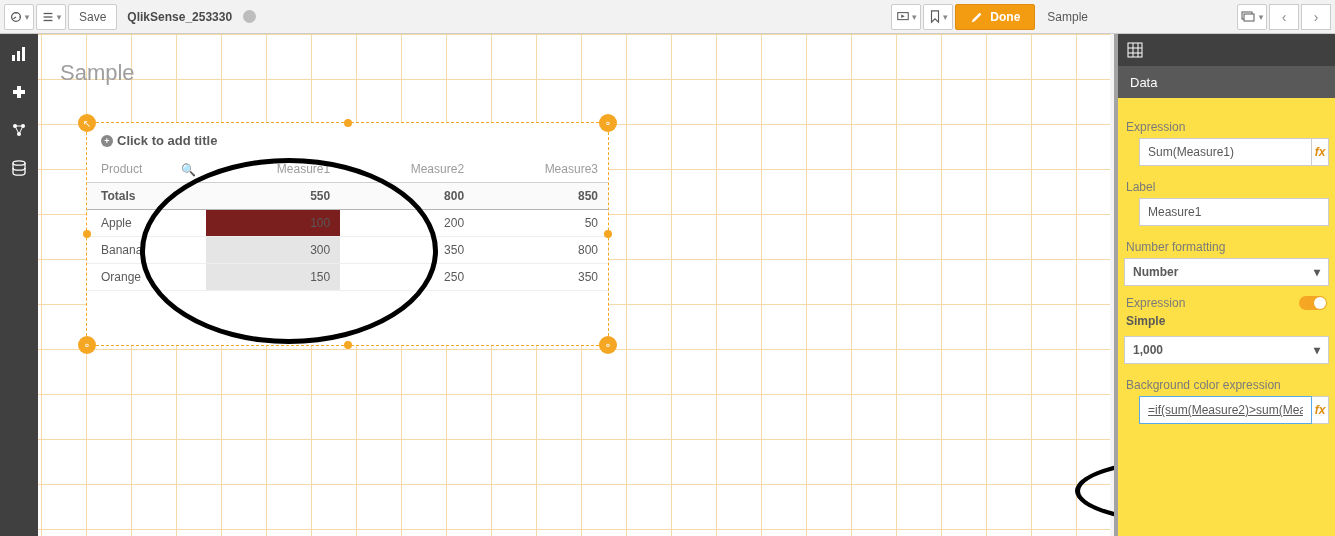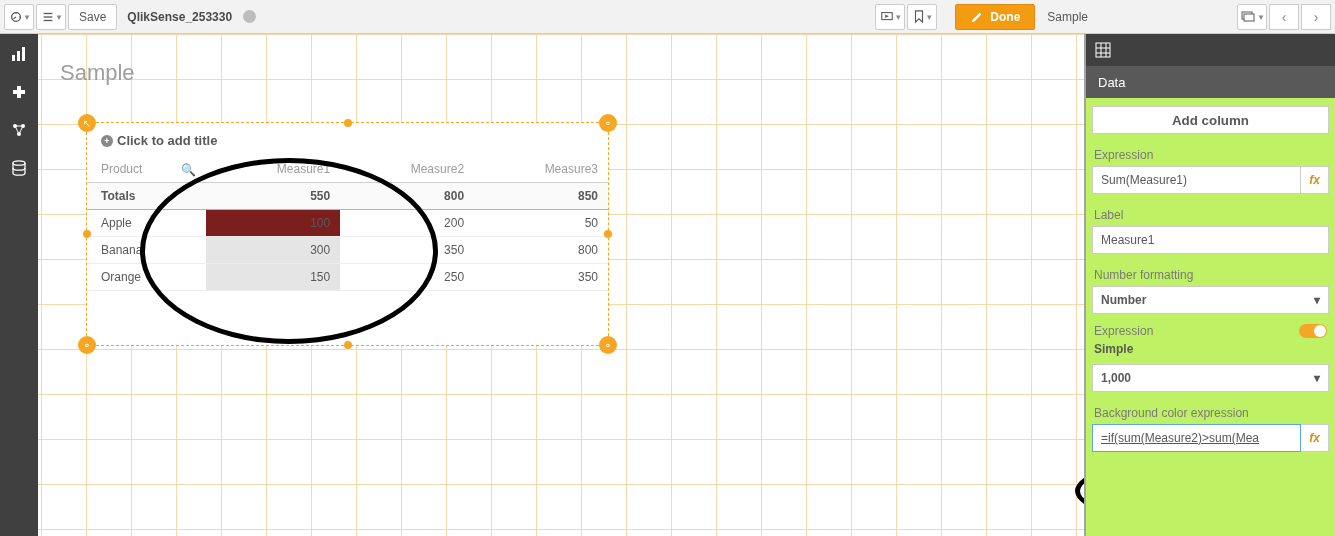--- a/index.html
+++ b/index.html
@@ -6,21 +6,21 @@
 body { background: #f5f5f5; width: 1335px; height: 536px; overflow: hidden; position: relative; }
 
 
 .toolbar { height: 34px; background: #f2f2f2; border-bottom: 1px solid #ccc; display: flex; align-items: center; padding: 0 4px; gap: 2px; }
 .tb-btn { height: 26px; min-width: 30px; border: 1px solid #ccc; background: #fff; border-radius: 2px; display: flex; align-items: center; justify-content: center; font-size: 12px; color: #595959; cursor: pointer; padding: 0 6px; }
 .tb-btn.icon-only { min-width: 30px; padding: 0; }
 .tb-save { padding: 0 10px; font-weight: normal; }
 .app-name { font-size: 12px; font-weight: bold; color: #4a4a4a; margin-left: 8px; display: flex; align-items: center; gap: 11px; }
 .circle-icon { width: 13px; height: 13px; background: #bdbdbd; border-radius: 50%; }
 .tb-spacer { flex: 1; }
-.tb-done { background: #f39c12; color: #fff; font-weight: bold; padding: 0 14px; border: 1px solid #e08c0e; display: flex; align-items: center; gap: 6px; margin-left: 16px; }
+.tb-done { background: #f39c12; color: #fff; font-weight: bold; padding: 0 14px; border: 1px solid #e08c0e; display: flex; align-items: center; gap: 6px; }
 .tb-done .pencil { width: 14px; height: 14px; }
 .sheet-name { font-size: 12px; color: #595959; margin-left: 10px; }
 .tb-nav { height: 26px; width: 30px; border: 1px solid #ccc; background: #fff; display: flex; align-items: center; justify-content: center; font-size: 14px; color: #888; cursor: pointer; }
 
 
 .left-rail { position: absolute; top: 34px; left: 0; width: 38px; height: 502px; background: #404040; display: flex; flex-direction: column; align-items: center; padding-top: 10px; gap: 18px; }
 .rail-icon { width: 20px; height: 20px; color: #fff; display: flex; align-items: center; justify-content: center; font-size: 16px; }
 
 
 .canvas { position: absolute; top: 34px; left: 38px; right: 225px; bottom: 0; background: #fff; background-image: linear-gradient(#f5d9a8 1px, transparent 1px), linear-gradient(90deg, #f5d9a8 1px, transparent 1px); background-size: 45px 45px; background-position: 48px 90px; }
@@ -49,28 +49,28 @@
 .tbl tbody tr td:first-child { text-align: left; padding-left: 14px; }
 .cell-red { background: #7a1e1e; color: #fff; }
 .cell-green { background: #e5e5e5; color: #fff; }
 
 
 .oval { position: absolute; border: 5px solid #000; border-radius: 50%; background: transparent; pointer-events: none; }
 .oval1 { top: 158px; left: 140px; width: 298px; height: 186px; }
 .oval2 { top: 456px; left: 1075px; width: 252px; height: 70px; }
 
 
-.props { position: absolute; top: 34px; right: 0; width: 251px; bottom: 0; background: #bef264; border-left: 2px solid #a3a3a3; font-size: 12px; overflow: hidden; }
+.props { position: absolute; top: 34px; right: 0; width: 221px; bottom: 0; background: #fde047; border-left: 4px solid #a3a3a3; font-size: 12px; overflow: hidden; }
 .props-tab { height: 32px; background: #404040; display: flex; align-items: center; }
 .props-tab .grid-ic { width: 34px; height: 32px; display: flex; align-items: center; justify-content: center; color: #fff; font-size: 14px; }
 .props-header { height: 32px; background: #595959; color: #fff; display: flex; align-items: center; padding: 0 12px; font-size: 13px; }
 .props-body { padding: 8px 6px; }
 .add-col { width: 100%; height: 28px; border: 1px solid #ccc; background: #fff; font-weight: bold; color: #595959; cursor: pointer; }
 .lbl { color: #7a7a7a; margin: 14px 2px 4px; font-size: 12px; }
-.inp-row { display: flex; }
+.inp-row { display: flex; margin-left: 15px; }
 .inp { flex: 1; height: 28px; border: 1px solid #ccc; background: #fff; padding: 0 8px; font-size: 12px; color: #595959; }
 .fx { width: 28px; height: 28px; border: 1px solid #ccc; border-left: none; background: #fff; color: #e08c0e; font-style: italic; font-weight: bold; font-size: 12px; display: flex; align-items: center; justify-content: center; cursor: pointer; }
 .sel { width: 100%; height: 28px; border: 1px solid #ccc; background: #fff; padding: 0 8px; font-size: 12px; font-weight: bold; color: #595959; display: flex; align-items: center; justify-content: space-between; cursor: pointer; }
 .toggle-row { display: flex; justify-content: space-between; align-items: center; margin: 10px 2px 4px; }
 .toggle { width: 28px; height: 14px; background: #f5a623; border-radius: 7px; position: relative; }
 .toggle::after { content: ''; position: absolute; right: 1px; top: 1px; width: 12px; height: 12px; background: #fff; border-radius: 50%; }
 .simple { font-weight: bold; color: #595959; margin: 2px 2px 8px; }
 .inp.focused { border: 1px solid #5da9e6; text-decoration: underline; }
 
 svg { display: block; }
@@ -232,21 +232,20 @@
           <rect x="1" y="1" width="14" height="14" fill="none" stroke="#fff"></rect>
           <line x1="1" y1="6" x2="15" y2="6" stroke="#fff"></line>
           <line x1="1" y1="11" x2="15" y2="11" stroke="#fff"></line>
           <line x1="6" y1="1" x2="6" y2="15" stroke="#fff"></line>
           <line x1="11" y1="1" x2="11" y2="15" stroke="#fff"></line>
         </svg>
     </div>
   </div>
   <div class="props-header">Data</div>
   <div class="props-body">
-    <button class="add-col">Add column</button>
 
     <div class="lbl">Expression</div>
     <div class="inp-row">
       <input class="inp" value="Sum(Measure1)" style="">
       <div class="fx">fx</div>
     </div>
 
     <div class="lbl">Label</div>
     <div class="inp-row">
       <input class="inp" value="Measure1" style="">

